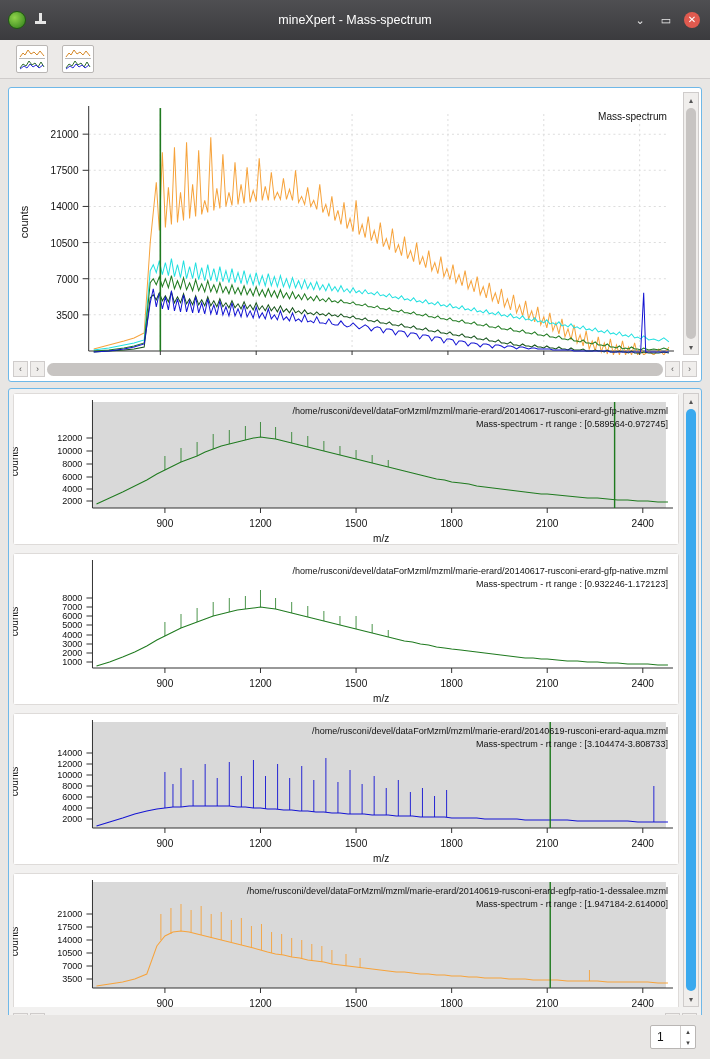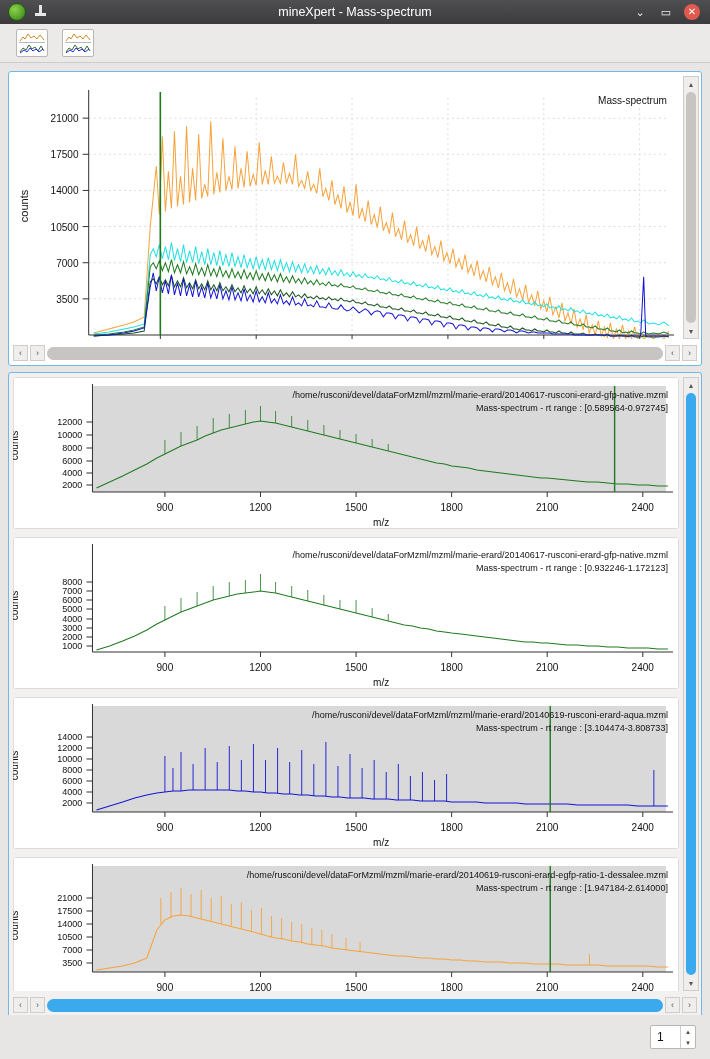--- a/index.html
+++ b/index.html
@@ -11,21 +11,21 @@
   #app {
     position: relative;
     width: 710px;
     height: 1059px;
     background: #e8e6e4;
     overflow: hidden;
   }
 
   
   .titlebar {
-    height: 24px;
+    height: 40px;
     background: linear-gradient(#4f4f52, #3b3b3e);
     display: flex;
     align-items: center;
     color: #f0f0f0;
     font-size: 12px;
     position: relative;
   }
   .titlebar .left-icons {
     display: flex;
     align-items: center;

